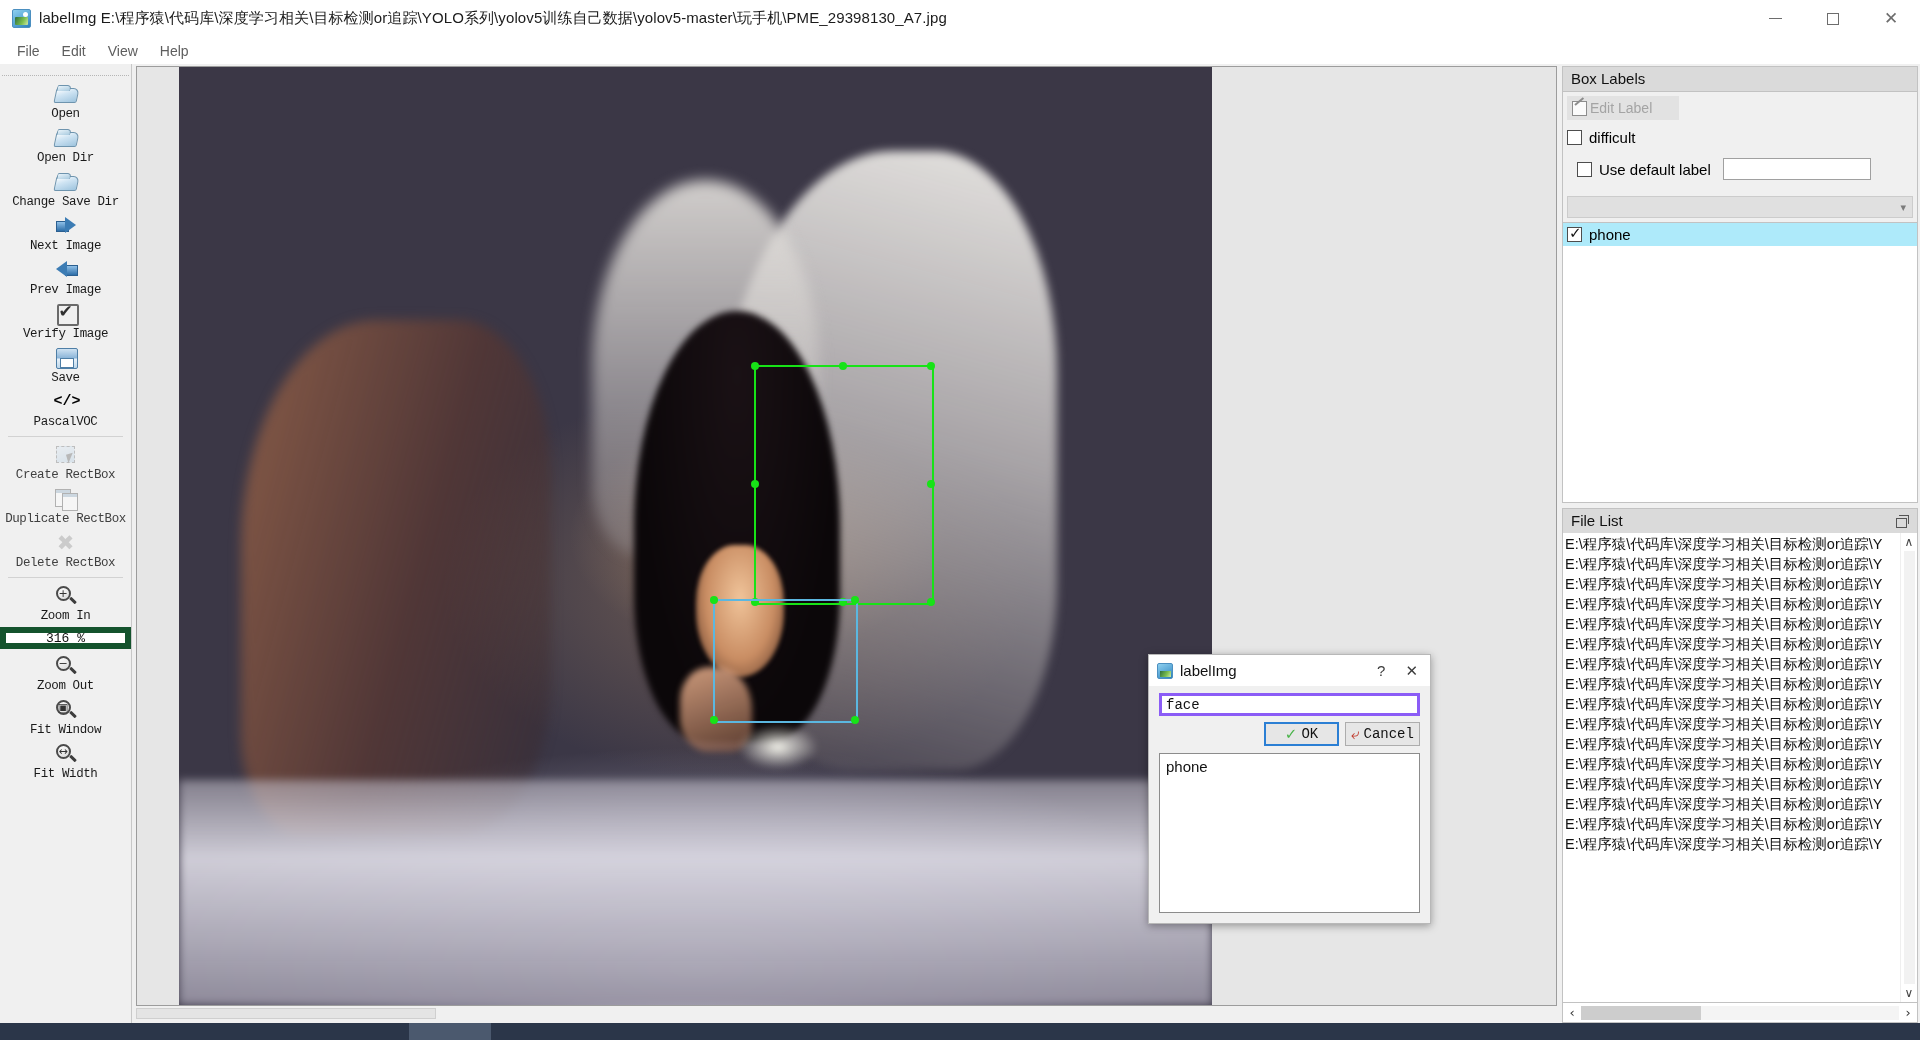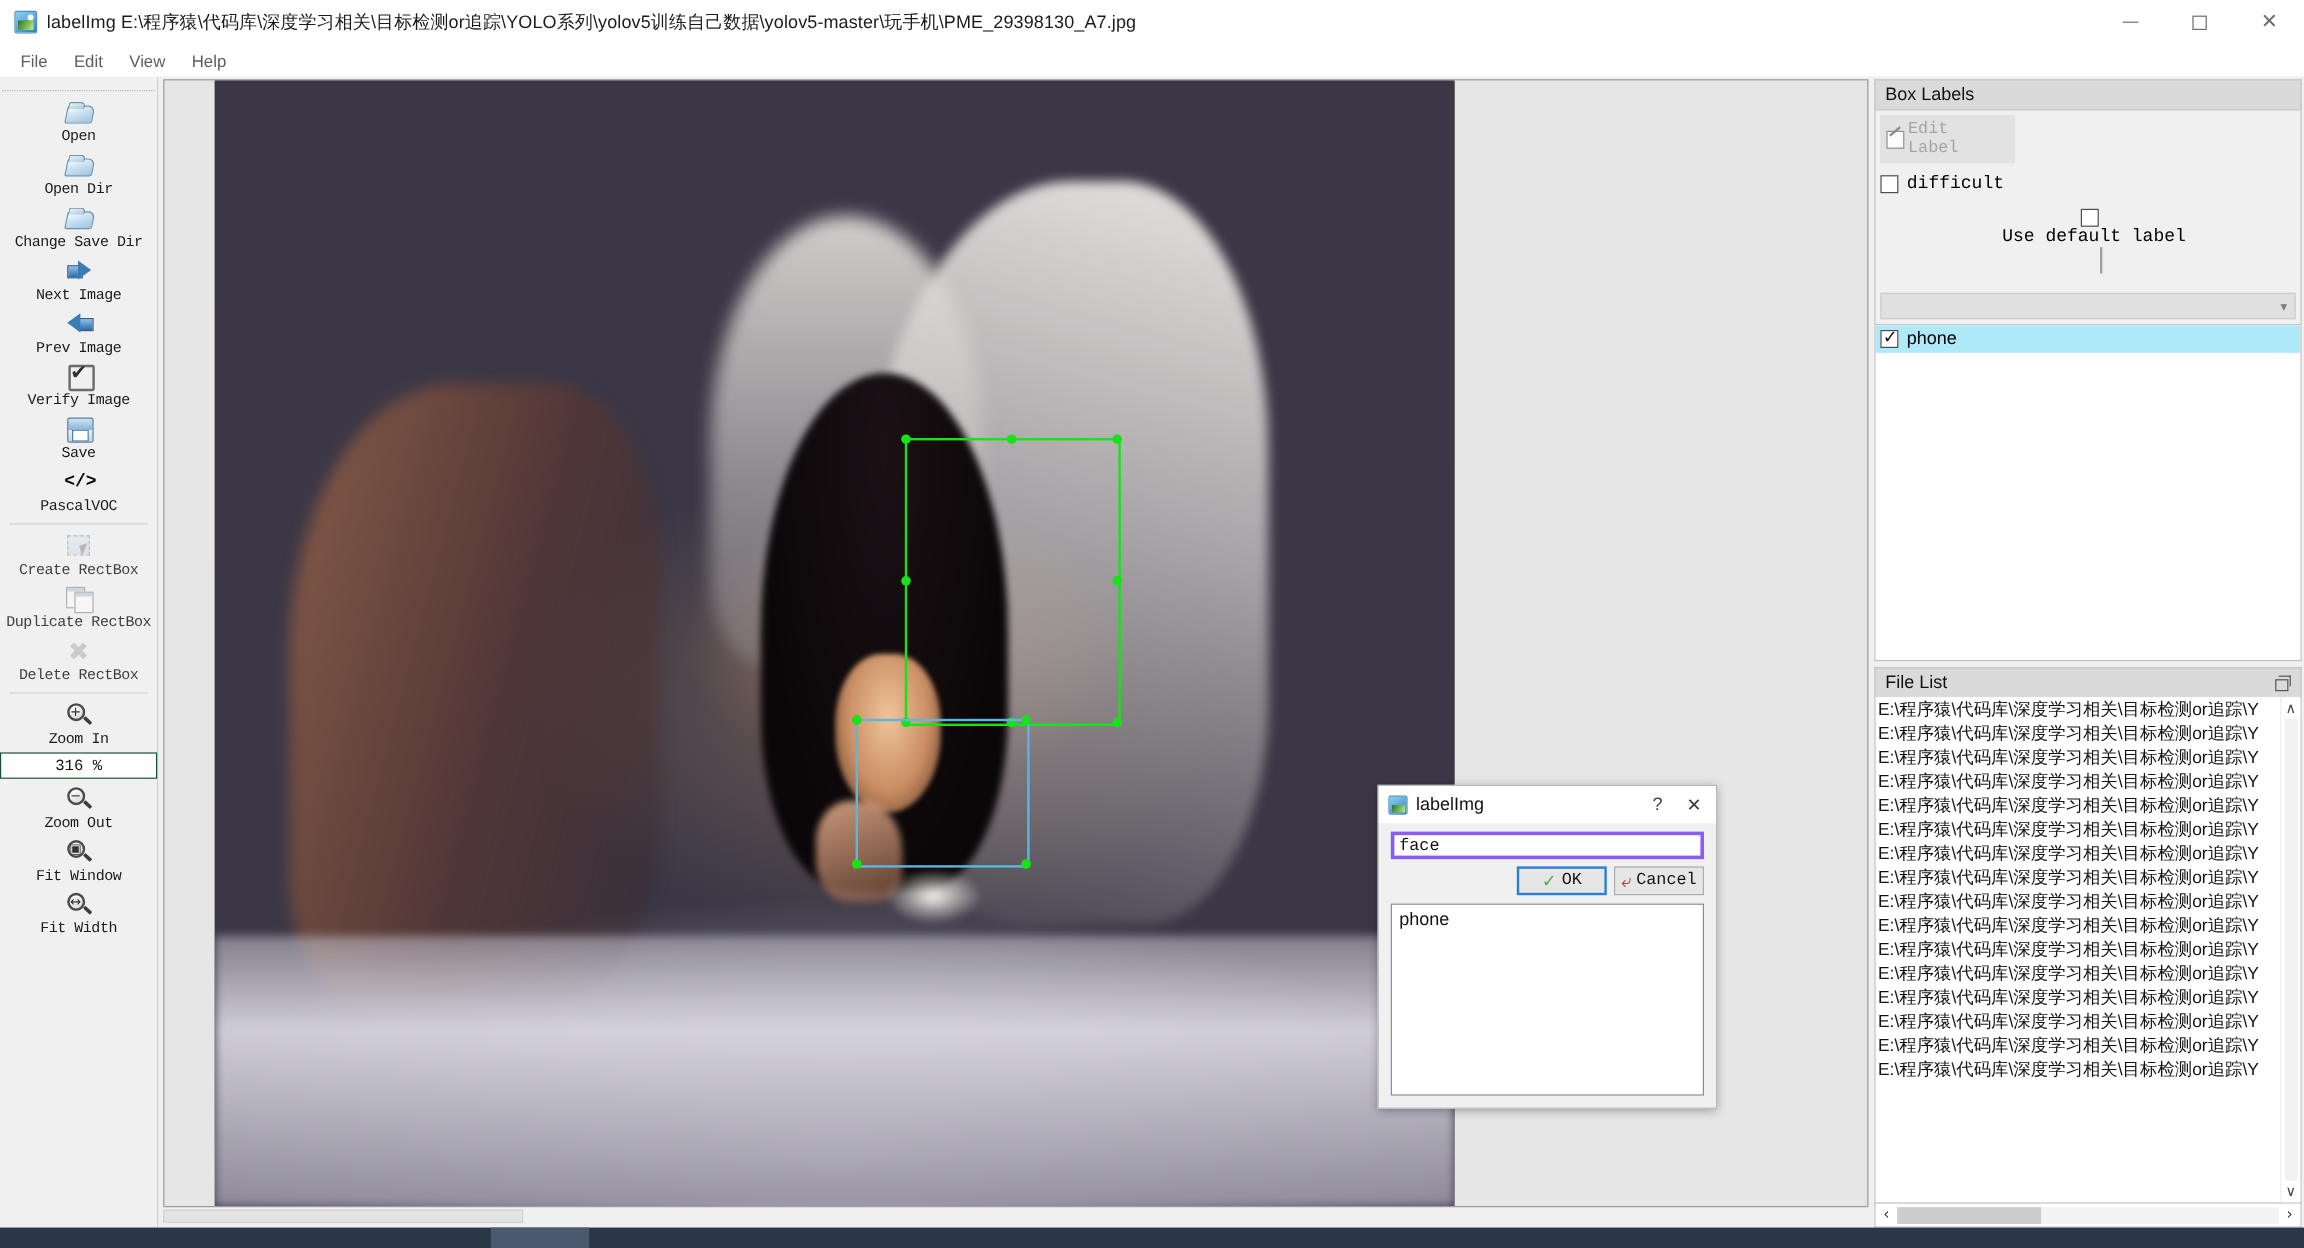--- a/index.html
+++ b/index.html
@@ -160,21 +160,21 @@
     position:absolute; left:2px; top:1px; width:15px; height:15px; border-radius:50%;
     border:2px solid #4a4a4a; background:linear-gradient(150deg,#ffffff,#d9d9d9);
     display:flex;align-items:center;justify-content:center;
     font-size:11px; color:#333; font-family:"DejaVu Sans",sans-serif; line-height:1;
   }
   .ico-mag .handle{
     position:absolute; left:15px; top:14px; width:8px; height:3px; background:#3d3d3d;
     transform:rotate(43deg); border-radius:1px;
   }
   .zoom-value{
-    margin:2px 0 2px 0; height:22px; background:#ffffff; border:1px solid #14532d;
+    margin:2px 0 2px 0; height:22px; background:#ffffff; border:6px solid #14532d;
     display:flex; align-items:center; justify-content:center;
     font-family:"Liberation Mono","DejaVu Sans Mono",monospace; font-size:13px; color:#111;
   }
 
   
   .center-wrap{ flex:1 1 auto; display:flex; flex-direction:column; min-width:0; background:#f0f0f0; padding:2px 0 0 0;}
   .canvas-frame{
     flex:1 1 auto; margin:0 3px 0 4px; border:1px solid #9c9c9c; background:#e6e6e6;
     position:relative; overflow:hidden; min-height:0;
   }
@@ -270,21 +270,21 @@
     content:""; position:absolute; left:0; top:3px; width:9px;height:8px; border:1px solid #555;
   }
   .dock-title .float-ico:after{
     content:""; position:absolute; left:3px; top:0; width:9px;height:8px; border:1px solid #555;
     border-bottom:none; border-left:none;
   }
   .dock-panel{
     border:1px solid #c2c2c2; background:#f0f0f0; padding:4px 4px 4px 4px;
     display:flex; flex-direction:column; min-height:0;
   }
-  .mono{ font-family:Liberation Mono, monospace; }
+  .mono{ font-family:Liberation Sans, sans-serif; }
 
   .edit-label-btn{
     display:inline-flex; align-items:center; gap:3px;
     background:#e2e2e2; border:1px solid #e2e2e2; color:#a4a4a4;
     font-size:14px; padding:3px 10px 3px 4px; width:112px;
   }
   .pencil{
     width:15px;height:15px;position:relative; flex:0 0 15px;
     border:1px solid #8d8d8d; background:#fbfbfb;
   }
@@ -576,21 +576,21 @@
           <div class="edit-label-btn mono">
             <span class="pencil"></span>
             <span>Edit Label</span>
           </div>
 
           <div class="row" style="margin-top:9px;">
             <span class="cb"></span>
             <span class="label-txt mono">difficult</span>
           </div>
 
-          <div class="row" style="margin-top:12px; padding-left:10px;flex-direction:column;">
+          <div class="row" style="margin-top:12px; padding-left:10px;">
             <span class="cb"></span>
             <span class="label-txt mono">Use default label</span>
             <span class="txt-input" style="margin-left:12px; max-width:148px;"></span>
           </div>
 
           <div class="combo" style="margin-top:16px;">
             <span></span>
             <span class="chev">▾</span>
           </div>
         </div>

